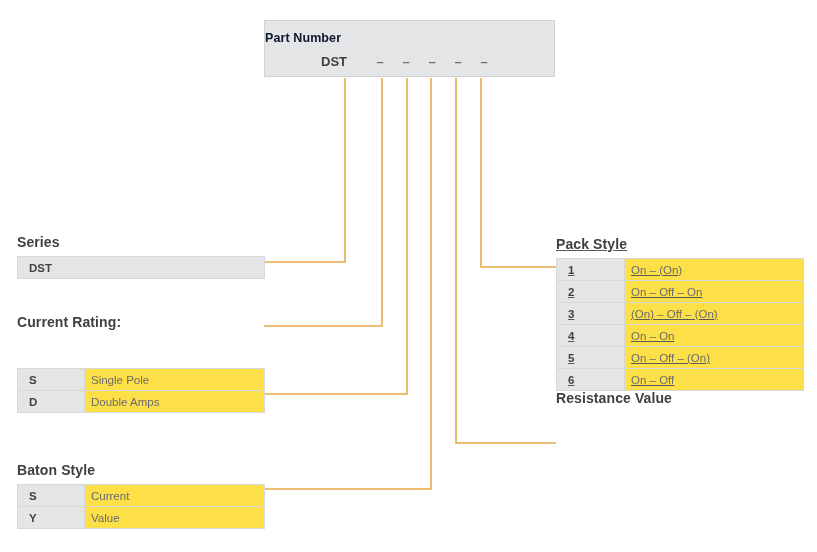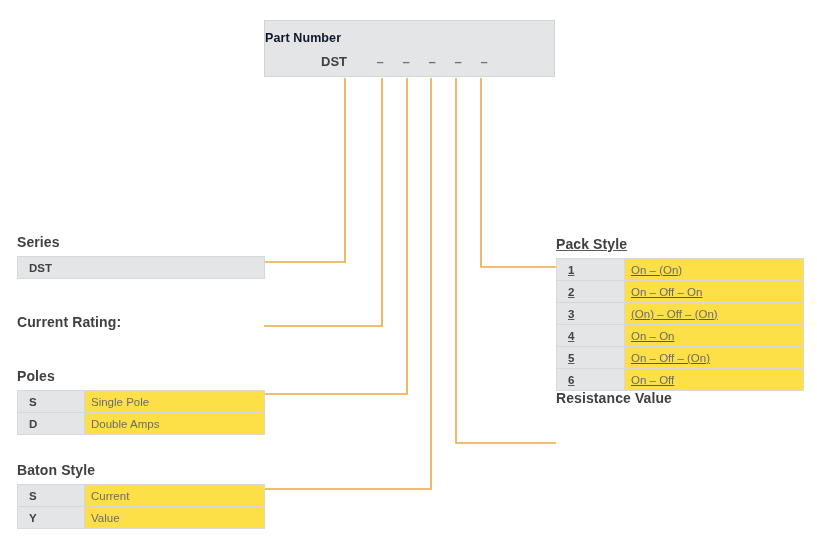--- a/index.html
+++ b/index.html
@@ -179,21 +179,20 @@
       </tr>
     </tbody>
   </table>
 </div>
 
 <div class="group" id="group-current-rating">
   <div class="group-title">Current Rating:</div>
 </div>
 
 <div class="group" id="group-poles">
-  <div class="group-title">Poles</div>
   <table class="tbl left-tbl">
     <colgroup>
         <col class="c1">
         <col class="c2">
       </colgroup>
     <tbody>
       <tr>
         <td class="code">S</td>
         <td class="desc">Single Pole</td>
       </tr>

